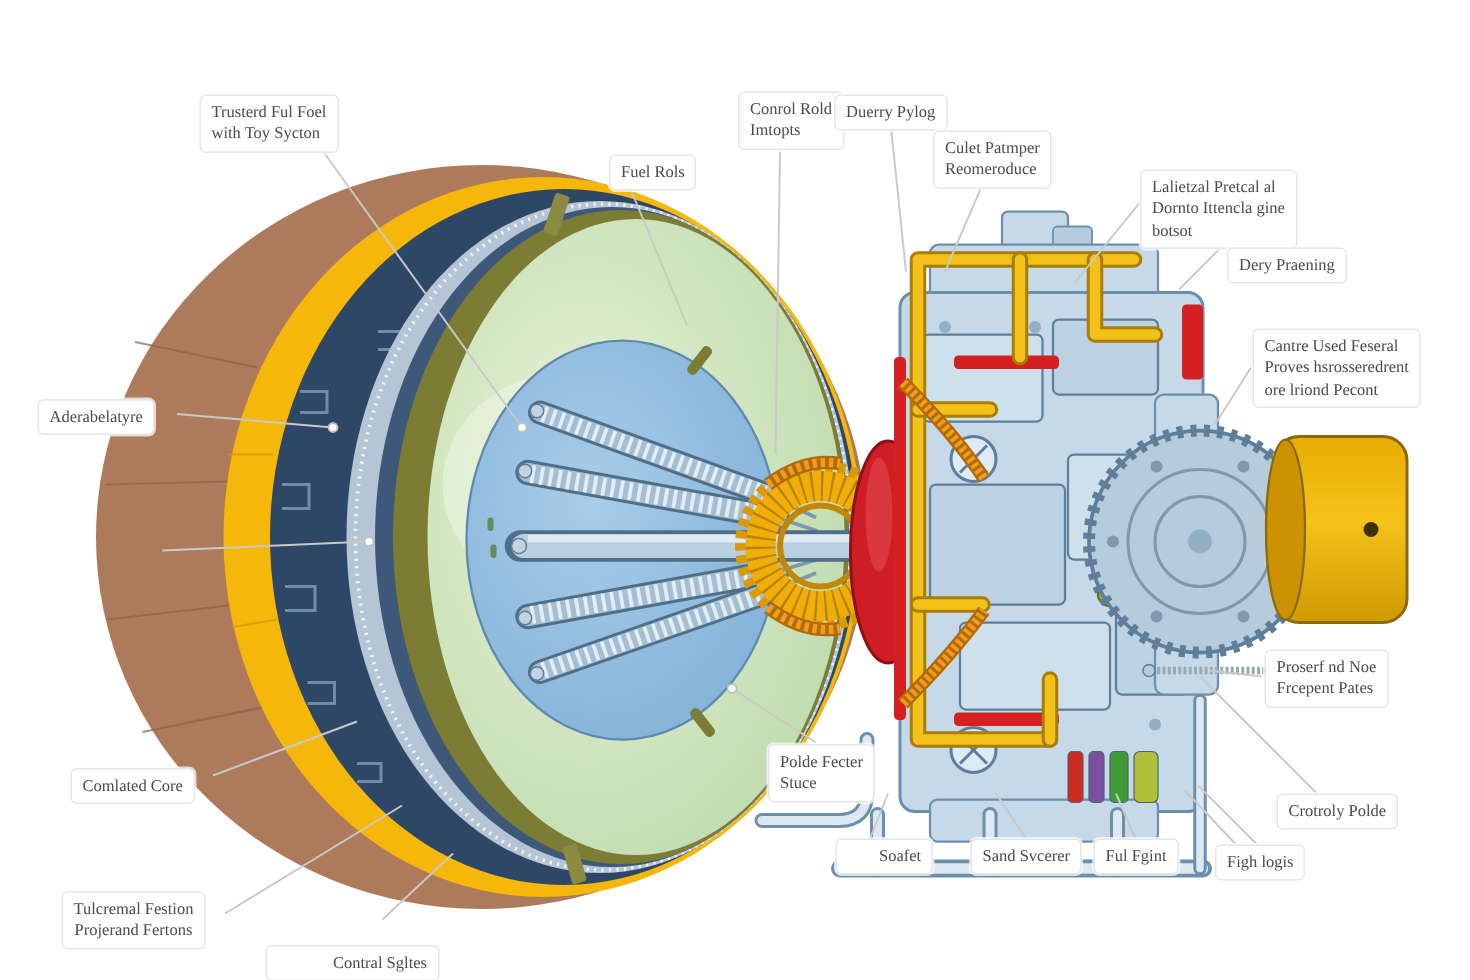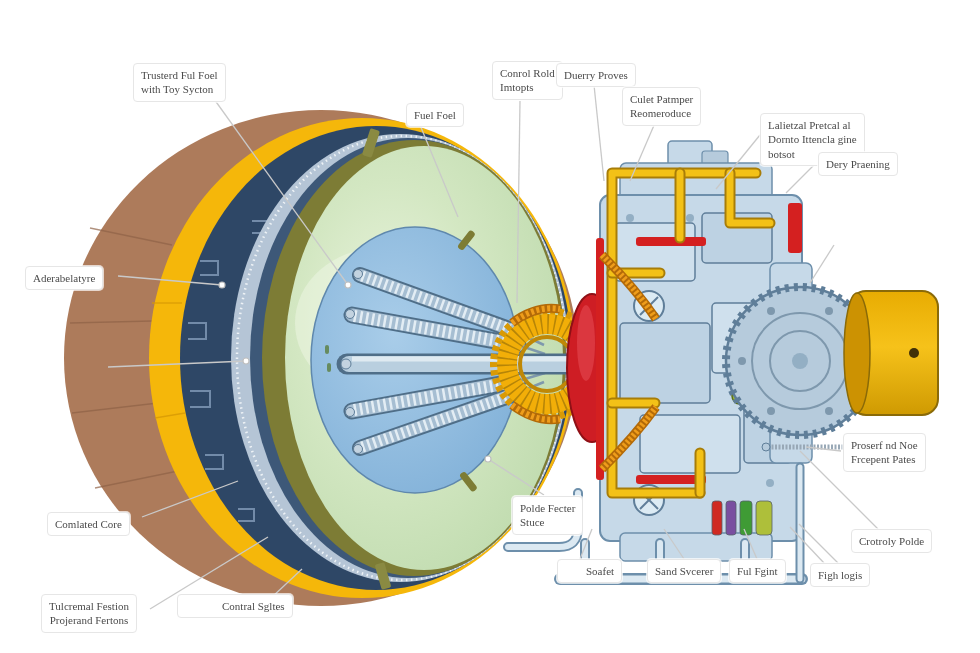--- a/index.html
+++ b/index.html
@@ -269,35 +269,38 @@
   <g fill="#ffffff" stroke="#bfbfbf" stroke-width="1.2">
     <circle cx="348" cy="262" r="3"></circle>
     <circle cx="222" cy="262" r="3"></circle>
     <circle cx="246" cy="338" r="3"></circle>
     <circle cx="488" cy="436" r="3"></circle>
   </g>
 </svg>
 
 <div class="label" style="left:133px;top:40px;">Trusterd Ful Foel
 with Toy Sycton</div>
-<div class="label" style="left:406px;top:80px;">Fuel Foel</div>
+<div class="label" style="left:406px;top:80px;">Fuel Rols</div>
 <div class="label" style="left:492px;top:38px;">Conrol Rold
 Imtopts</div>
-<div class="label" style="left:556px;top:40px;">Duerry Proves</div>
+<div class="label" style="left:556px;top:40px;">Duerry Pylog</div>
 <div class="label" style="left:760px;top:90px;">Lalietzal Pretcal al
 Dornto Ittencla gine
 botsot</div>
 <div class="label" style="left:622px;top:64px;">Culet Patmper
 Reomeroduce</div>
-<div class="label" style="left:818px;top:129px;">Dery Praening</div>
+<div class="label" style="left:818px;top:142px;">Dery Praening</div>
+<div class="label" style="left:835px;top:196px;">Cantre Used Feseral
+Proves hsrosseredrent
+ore lriond Pecont</div>
 <div class="label" style="left:25px;top:243px;">Aderabelatyre</div>
 <div class="label" style="left:47px;top:489px;">Comlated Core</div>
 <div class="label" style="left:41px;top:571px;text-align:center;">Tulcremal Festion
 Projerand Fertons</div>
-<div class="label" style="left:177px;top:571px;padding-left:44px;">Contral Sgltes</div>
+<div class="label" style="left:177px;top:607px;padding-left:44px;">Contral Sgltes</div>
 <div class="label" style="left:512px;top:473px;">Polde Fecter
 Stuce</div>
 <div class="label" style="left:557px;top:536px;padding-left:28px;">Soafet</div>
 <div class="label" style="left:647px;top:536px;">Sand Svcerer</div>
 <div class="label" style="left:729px;top:536px;">Ful Fgint</div>
 <div class="label" style="left:810px;top:540px;">Figh logis</div>
 <div class="label" style="left:851px;top:506px;">Crotroly Polde</div>
 <div class="label" style="left:843px;top:410px;">Proserf nd Noe
 Frcepent Pates</div>
 

